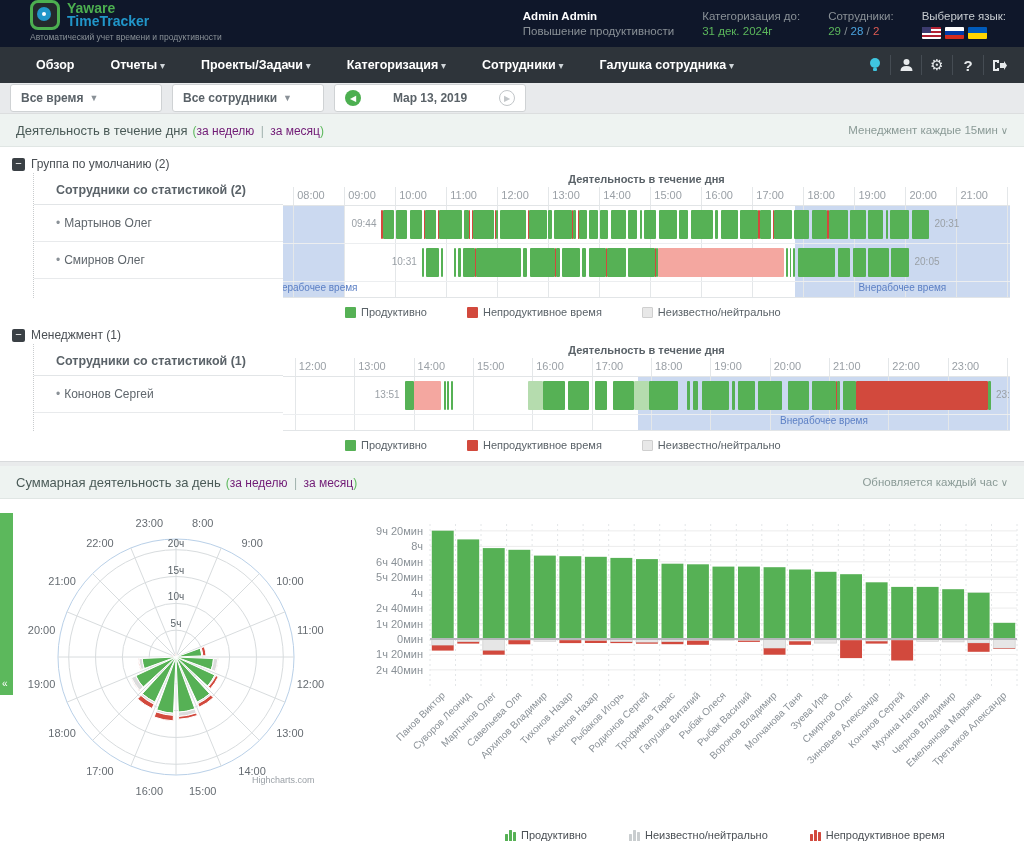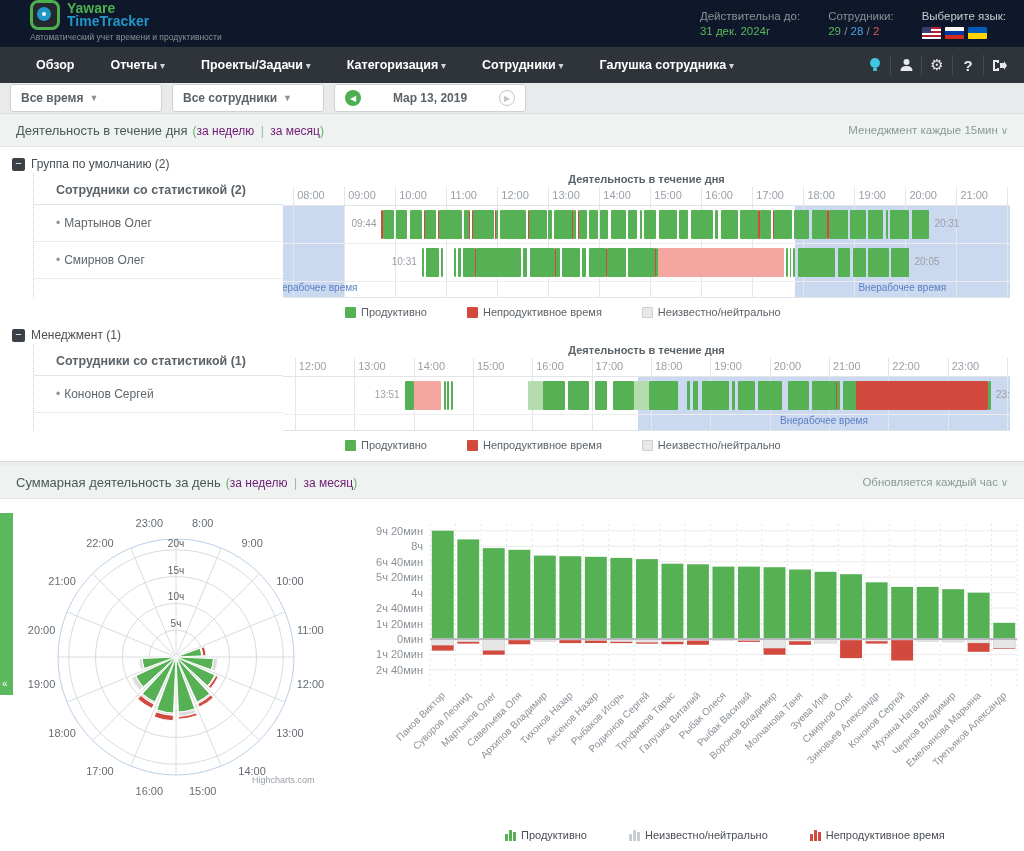--- a/index.html
+++ b/index.html
@@ -110,21 +110,25 @@
       <div class="logo-icon"></div>
       <div class="logo-text">
         <div class="logo-yaware">Yaware</div>
         <div class="logo-tt">TimeTracker</div>
       </div>
     </div>
     <div class="logo-tag">Автоматический учет времени и продуктивности</div>
   </div>
   <div class="hdr-right">
     <div class="hdr-block">
-      <div class="hdr-lbl">Действительна до:</div>
+      <div class="hdr-user-name">Admin Admin</div>
+      <div class="hdr-sub">Повышение продуктивности</div>
+    </div>
+    <div class="hdr-block">
+      <div class="hdr-lbl">Категоризация до:</div>
       <div class="hdr-green">31 дек. 2024г</div>
     </div>
     <div class="hdr-block">
       <div class="hdr-lbl">Сотрудники:</div>
       <div>
         <span class="cnt-g">29</span>
         <span class="cnt-s">/</span>
         <span class="cnt-b">28</span>
         <span class="cnt-s">/</span>
         <span class="cnt-r">2</span>

